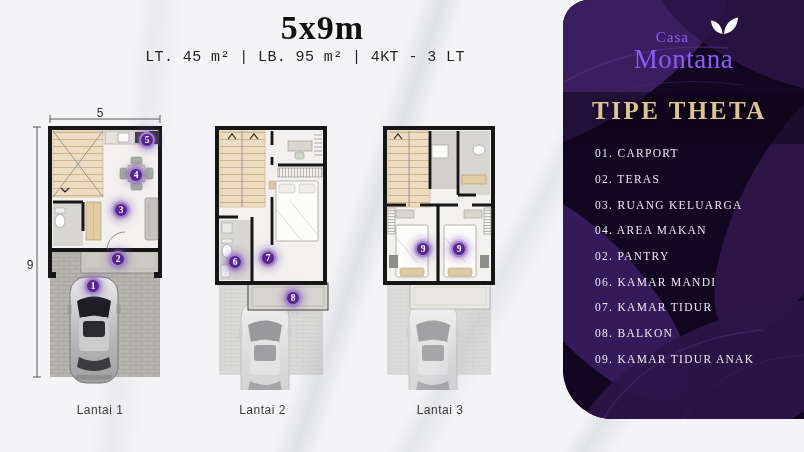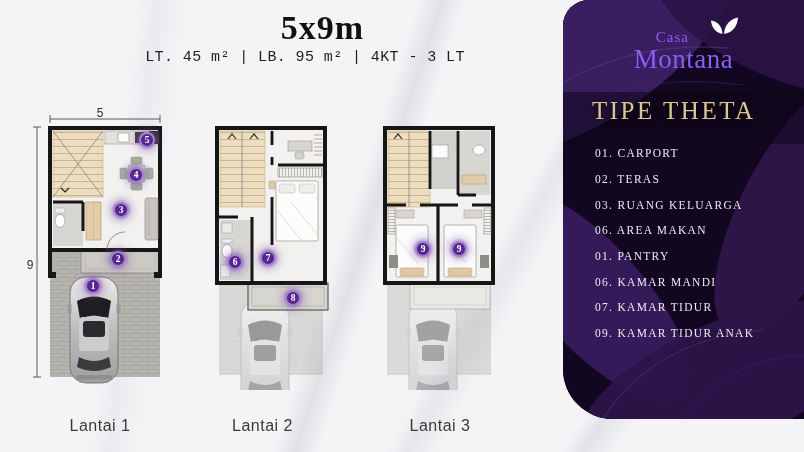--- a/index.html
+++ b/index.html
@@ -23,34 +23,34 @@
   .marker-layer{position:absolute;left:0;top:0;right:0;bottom:0;pointer-events:none;}
   .marker{
     position:absolute;width:16px;height:16px;border-radius:50%;
     background:#58248f;border:2px solid #a282cd;box-sizing:border-box;
     transform:translate(-50%,-50%);
     box-shadow:0 0 0 2px rgba(140,100,190,.22), 0 0 8px 3px rgba(120,76,170,.45);
     color:#fff;font:700 9.5px "Liberation Serif",serif;
     display:flex;align-items:center;justify-content:center;z-index:3;
   }
   .dim{position:absolute;font-size:12px;color:#2d2d2d;text-align:center;z-index:2;}
-  .floor-label{position:absolute;top:403px;text-align:center;font-size:16px;letter-spacing:.5px;color:#3a3a3a;margin-top:14px;}
+  .floor-label{position:absolute;top:403px;text-align:center;font-size:12px;letter-spacing:.5px;color:#3a3a3a;}
   
   .panel{
     position:absolute;left:563px;top:0;width:241px;height:419px;
     border-radius:26px 0 0 50px;overflow:hidden;background:#120720;
   }
   .panel-art{position:absolute;left:0;top:0;width:100%;height:100%;}
   .panel-content{position:relative;z-index:2;}
   .logo{width:max-content;margin:30px auto 0;position:relative;color:#8b5cf6;}
   .logo .casa{font-family:"Liberation Serif",serif;font-size:15px;letter-spacing:1px;margin-left:22px;line-height:1;}
   .logo .montana{font-family:"Liberation Serif",serif;font-size:27px;letter-spacing:.5px;line-height:1.05;}
   .logo .leaf{position:absolute;right:-6px;top:-13px;}
   .type-title{
-    margin:24px 0 0 29px;font-family:"Liberation Serif",serif;font-weight:400;
+    margin:24px 0 0 29px;font-family:"Liberation Serif",serif;font-weight:700;
     font-size:25px;letter-spacing:2.5px;color:#d9c692;
     text-shadow:0 0 6px rgba(0,0,0,.6);
   }
   .legend{margin:23px 0 0 32px;}
   .legend-item{
     font-family:"Liberation Serif",serif;font-size:11.5px;letter-spacing:1.3px;
     color:#efeaf3;margin-bottom:14.2px;line-height:1;white-space:nowrap;
   }
 </style>
 </head>
@@ -282,22 +282,23 @@
         <svg class="leaf" width="30" height="18" viewBox="0 0 30 18">
           <path d="M13.5,17 C6.5,15.5 2.5,10.5 2,3.5 C9,4.5 13,9.5 13.5,17 Z" fill="#ffffff"></path>
           <path d="M15,17 C15.5,8 21,2 29,0.5 C28.5,9.5 23,16 15,17 Z" fill="#ffffff"></path>
         </svg>
       </div>
       <div class="type-title">TIPE THETA</div>
       <div class="legend">
           <div class="legend-item">01. CARPORT</div>
           <div class="legend-item">02. TERAS</div>
           <div class="legend-item">03. RUANG KELUARGA</div>
-          <div class="legend-item">06. AREA MAKAN</div>
-          <div class="legend-item">01. PANTRY</div>
+          <div class="legend-item">04. AREA MAKAN</div>
+          <div class="legend-item">02. PANTRY</div>
           <div class="legend-item">06. KAMAR MANDI</div>
           <div class="legend-item">07. KAMAR TIDUR</div>
+          <div class="legend-item">08. BALKON</div>
           <div class="legend-item">09. KAMAR TIDUR ANAK</div>
         </div>
     </div>
   </div>
 
 </div>
 
 </body></html>

